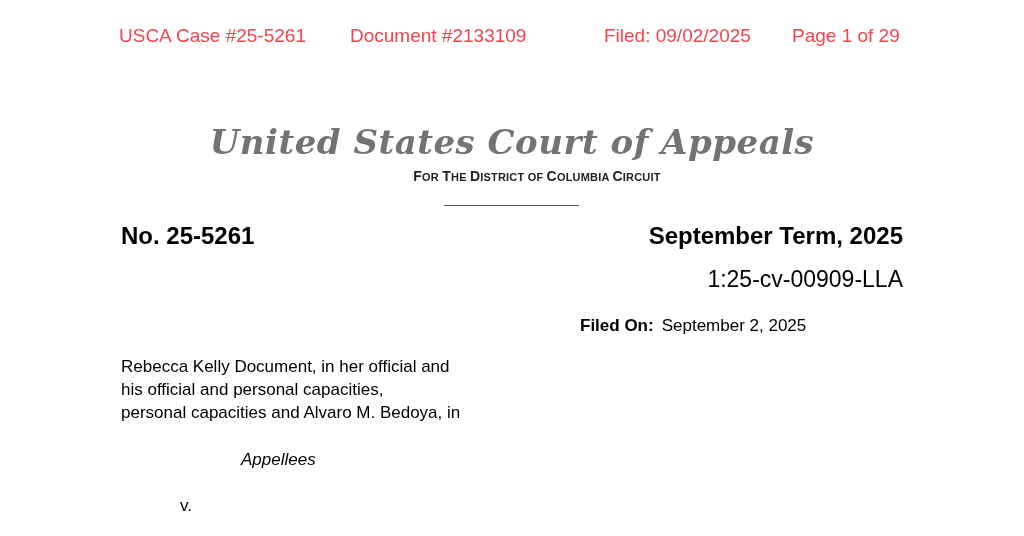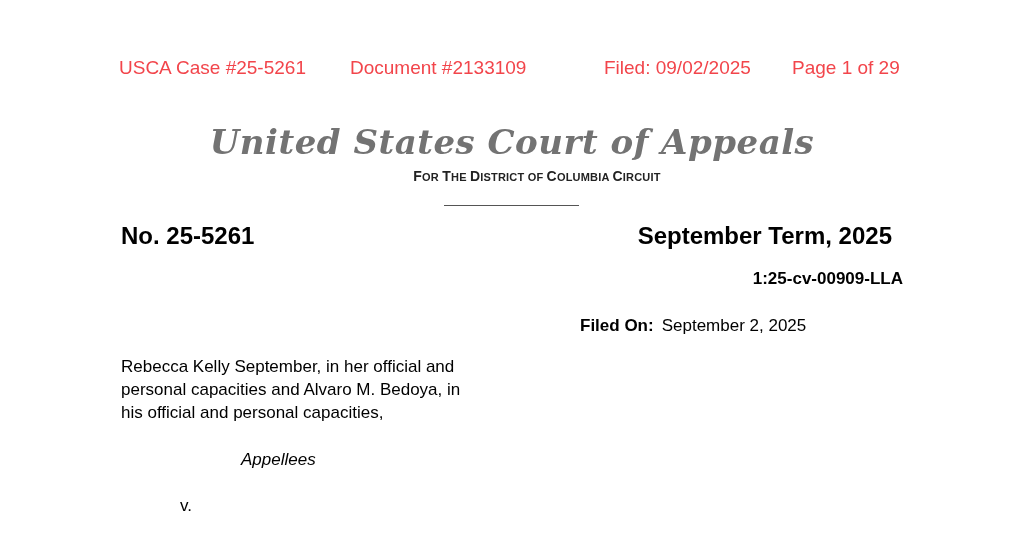--- a/index.html
+++ b/index.html
@@ -10,21 +10,21 @@
     body {
       width: 1024px;
       height: 536px;
       position: relative;
       overflow: hidden;
       font-family: "Liberation Sans", sans-serif;
       color: #000;
     }
     .stamp {
       position: absolute;
-      top: 56px;
+      top: 24px;
       font-size: 19px;
       color: #f2454b;
       white-space: nowrap;
       line-height: 24px;
     }
     .court-title {
       position: absolute;
       top: 120px;
       left: 0;
       width: 1024px;
@@ -64,32 +64,32 @@
       position: absolute;
       top: 221px;
       left: 121px;
       font-weight: bold;
       font-size: 24px;
       line-height: 30px;
     }
     .term {
       position: absolute;
       top: 221px;
-      right: 132px;
+      right: 121px;
       font-weight: bold;
       font-size: 24px;
       line-height: 30px;
       text-align: right;
     }
     .lower-case {
       position: absolute;
       top: 268px;
       right: 121px;
-      font-weight: bold;
-      font-size: 17px;
+      font-weight: normal;
+      font-size: 23px;
       line-height: 22px;
       text-align: left;
     }
     .filed-on {
       position: absolute;
       top: 315px;
       left: 580px;
       font-size: 17px;
       line-height: 22px;
       white-space: nowrap;
@@ -140,19 +140,19 @@
 
 <div class="docket">No. 25-5261</div>
 <div class="term">September Term, 2025</div>
 <div class="lower-case">1:25-cv-00909-LLA</div>
 
 <div class="filed-on">
   <span class="lbl">Filed On:</span><span>September 2, 2025</span>
 </div>
 
 <div class="parties">
-  <span class="line">Rebecca Kelly September, in her official and</span>
+  <span class="line">Rebecca Kelly Document, in her official and</span>
+  <span class="line">his official and personal capacities,</span>
   <span class="line">personal capacities and Alvaro M. Bedoya, in</span>
-  <span class="line">his official and personal capacities,</span>
 </div>
 
 <div class="role">Appellees</div>
 <div class="versus">v.</div>
 
 </body></html>

